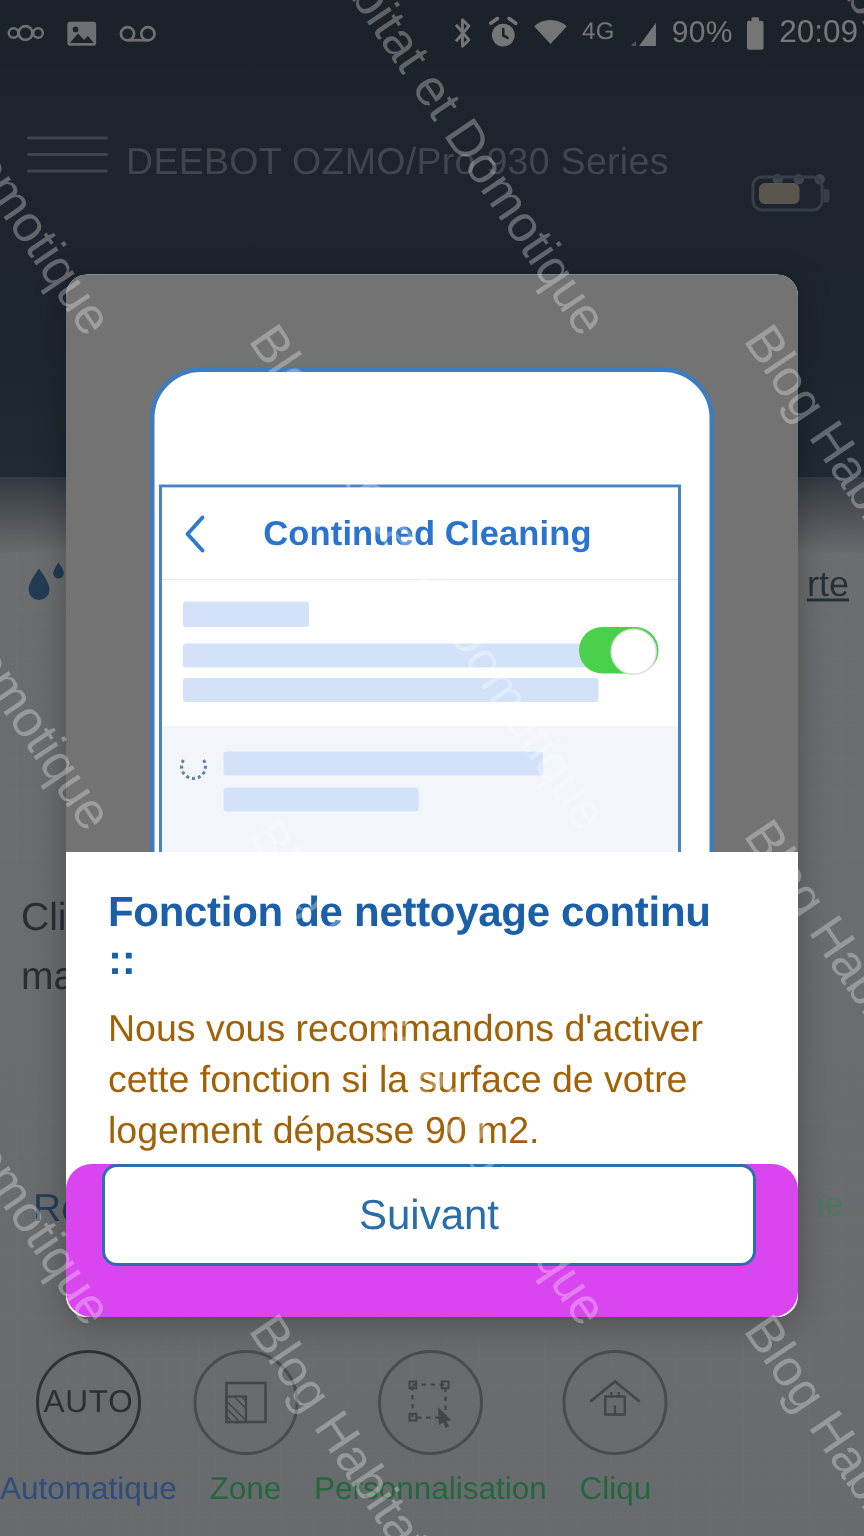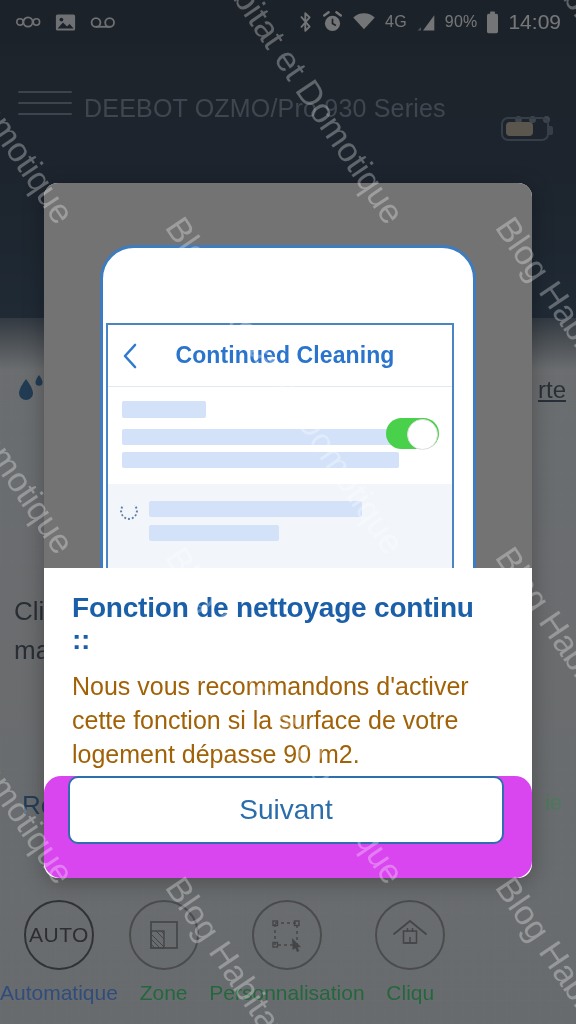--- a/index.html
+++ b/index.html
@@ -34,28 +34,28 @@
   .bg-map-shade {
     position: absolute; left: 0; top: 318px; width: 576px; height: 52px;
     background: linear-gradient(rgba(20,42,66,.75), rgba(20,42,66,0));
   }
 
   
   #status-bar {
     position: absolute; left: 0; top: 0; width: 576px; height: 44px;
     background: #0c1a2b;
     display: flex; align-items: center;
-    padding: 0 15px;
+    padding: 0 4px;
     color: #d7dde3;
     text-align: right;
   }
   .sb-left { display: flex; align-items: center; gap: 14px; }
   .sb-right { margin-left: auto; display: flex; align-items: center; gap: 9px; }
   .sb-ico { display: block; }
-  .sb-text { font-size: 16px; letter-spacing: .2px; color: #e3e8ed; }
+  .sb-text { font-size: 20px; letter-spacing: .2px; color: #e3e8ed; }
   .sb-clock { font-size: 21px; color: #e8edf2; }
 
   
   #title-bar {
     position: absolute; left: 0; top: 53px; width: 576px; height: 70px;
     display: flex; align-items: flex-end;
   }
   #hamburger {
     width: 54px; height: 40px; margin-left: 18px;
     display: flex; flex-direction: column; justify-content: center; gap: 9px;
@@ -293,21 +293,21 @@
         <span class="sb-text" style="font-size:16px">4G</span>
         <svg class="sb-ico" width="20" height="19" viewBox="0 0 20 19">
           <path d="M1.5 17.6 L5 14.2 L5 17.6 Z" fill="#8d98a3"></path>
           <path d="M7 17.6 L18.3 2.2 L18.3 17.6 Z" fill="#e3e8ed"></path>
         </svg>
         <span class="sb-text">90%</span>
         <svg class="sb-ico" width="13" height="23" viewBox="0 0 13 23">
           <rect x="4" y="0.5" width="5" height="2.6" rx="0.8" fill="#e3e8ed"></rect>
           <rect x="1" y="2.8" width="11" height="19.4" rx="1.6" fill="#e3e8ed"></rect>
         </svg>
-        <span class="sb-clock">14:09</span>
+        <span class="sb-clock">20:09</span>
       </div>
     </div>
 
     <div id="title-bar">
       <div id="hamburger">
           <i></i>
           <i></i>
           <i></i>
         </div>
       <div id="app-title">DEEBOT OZMO/Pro 930 Series</div>

